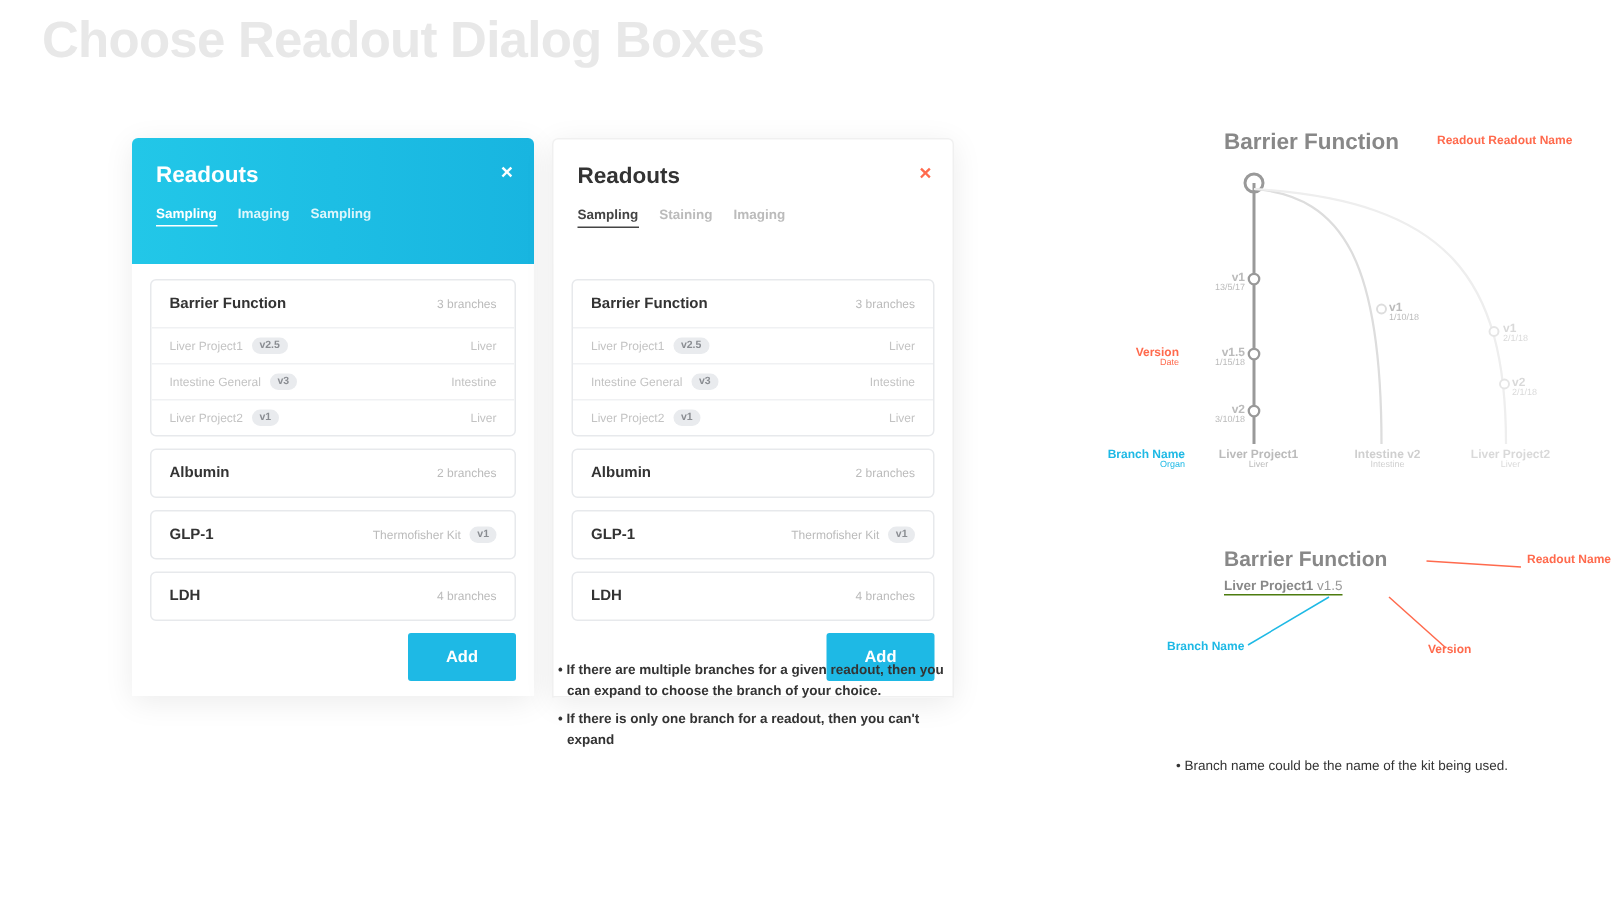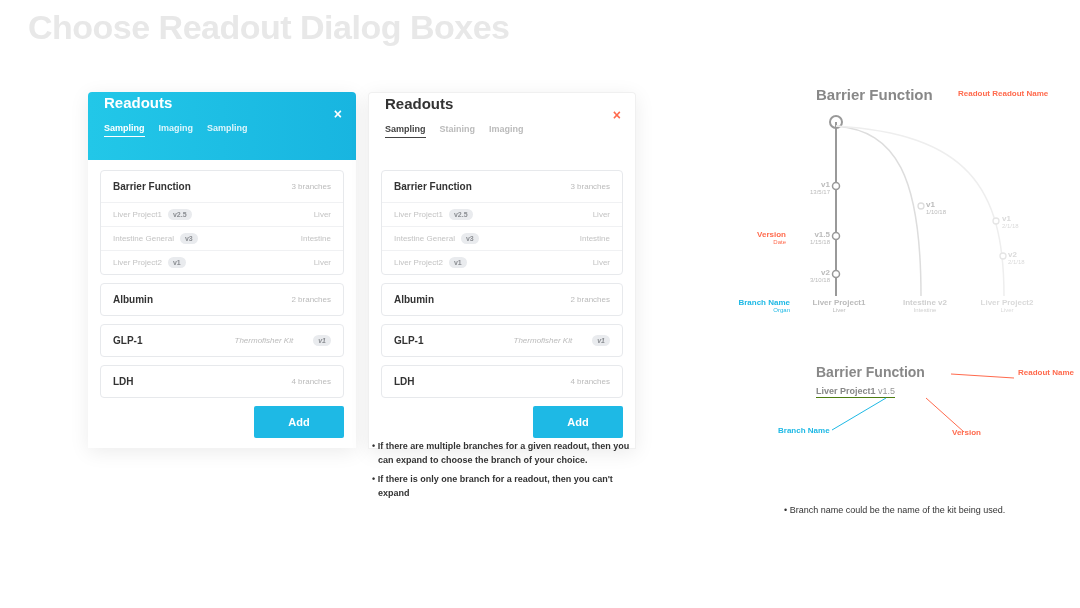--- a/index.html
+++ b/index.html
@@ -25,24 +25,24 @@
   position: absolute;
   width: 268px;
   background: #fff;
   border-radius: 4px;
   box-shadow: 0 4px 20px rgba(0,0,0,0.08);
 }
 .dialog-left { top: 92px; left: 88px; }
 .dialog-right { top: 92px; left: 368px; }
 
 .dialog-header {
-  padding: 2px 16px 0 16px;
+  padding: 16px 16px 0 16px;
   border-radius: 4px 4px 0 0;
   position: relative;
-  height: 68px;
+  height: 84px;
 }
 .hdr-blue { background: linear-gradient(90deg,#22c7e8,#18b5e0); color:#fff; }
 .hdr-white { background:#fff; color:#333; }
 
 .hdr-title {
   font-size: 15px;
   font-weight: 700;
 }
 .close-x {
   position: absolute;
@@ -93,22 +93,21 @@
   cursor:pointer;
 }
 .card-sub {
   font-size:8px;
   font-weight:500;
   color:#bbb;
 }
 .card-head .pill-inline {
   display:inline-flex;
   align-items:center;
-  gap:20px;
-  font-style:italic;
+  gap:6px;
 }
 .branch-row {
   display:flex;
   justify-content:space-between;
   align-items:center;
   padding:6px 12px;
   font-size:8px;
   color:#c3c3c3;
   border-top:1px solid #f0f1f3;
 }
@@ -119,21 +118,21 @@
   color:#8a8d92;
   font-size:7px;
   font-weight:600;
   padding:2px 5px;
   border-radius:8px;
   line-height:1;
 }
 .add-btn {
   display:block;
   margin-left:auto;
-  width:90px;
+  width:72px;
   background:#1eb9e5;
   color:#fff;
   text-align:center;
   font-size:11px;
   font-weight:600;
   padding:10px 0;
   border-radius:2px;
   cursor:pointer;
 }
 

